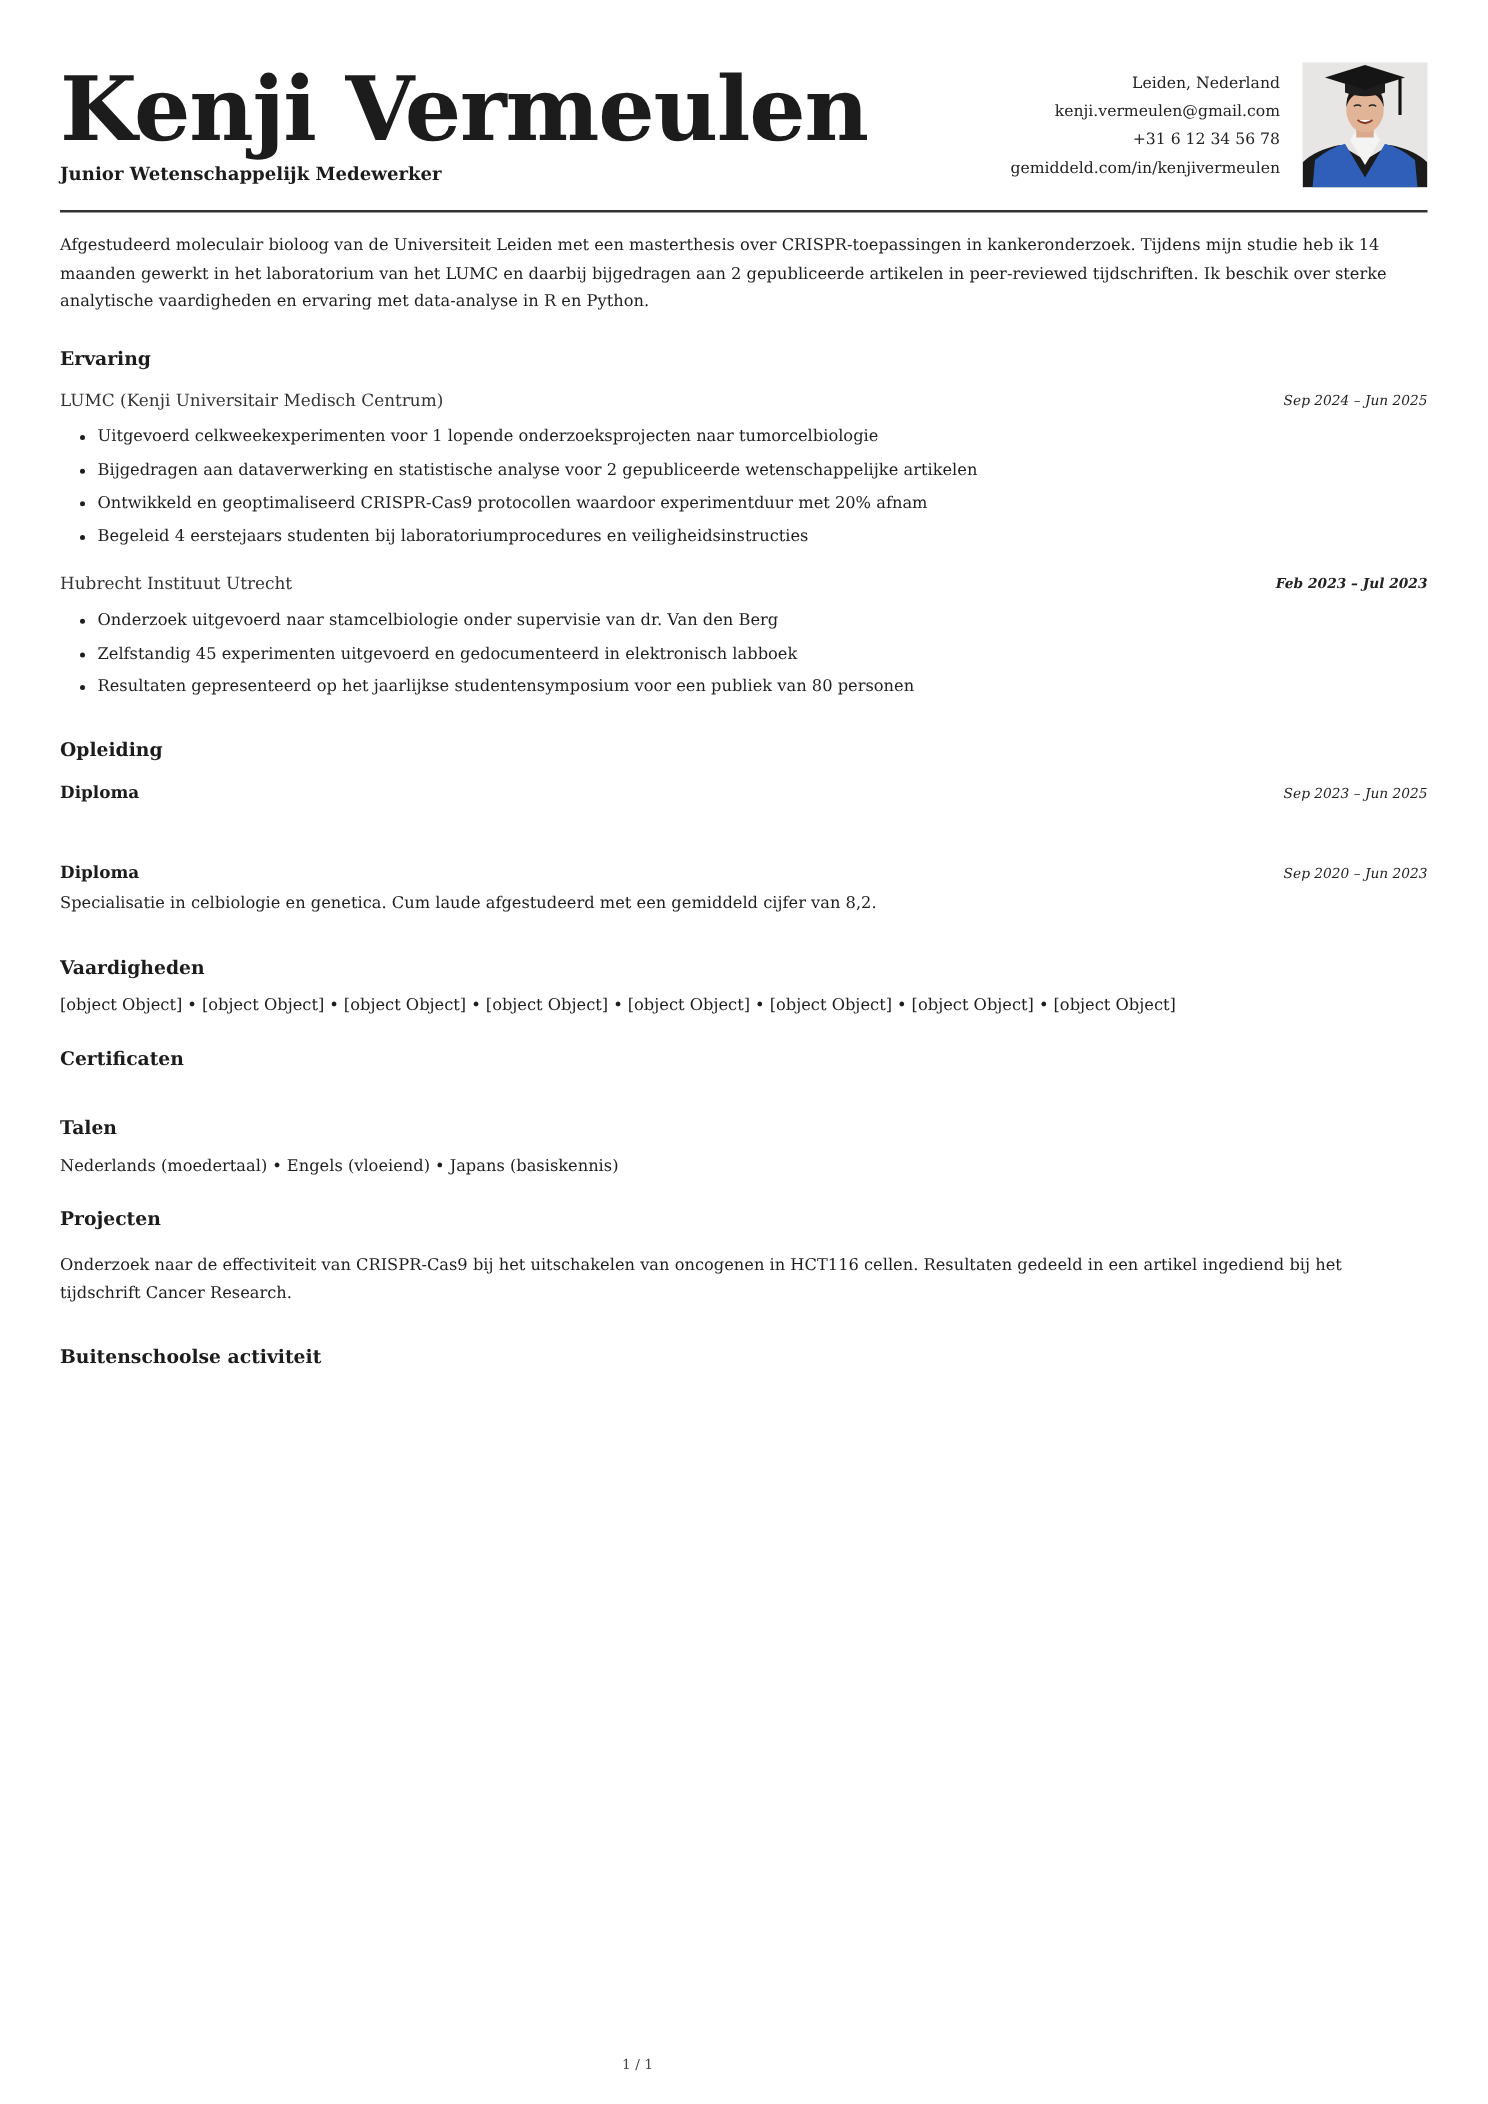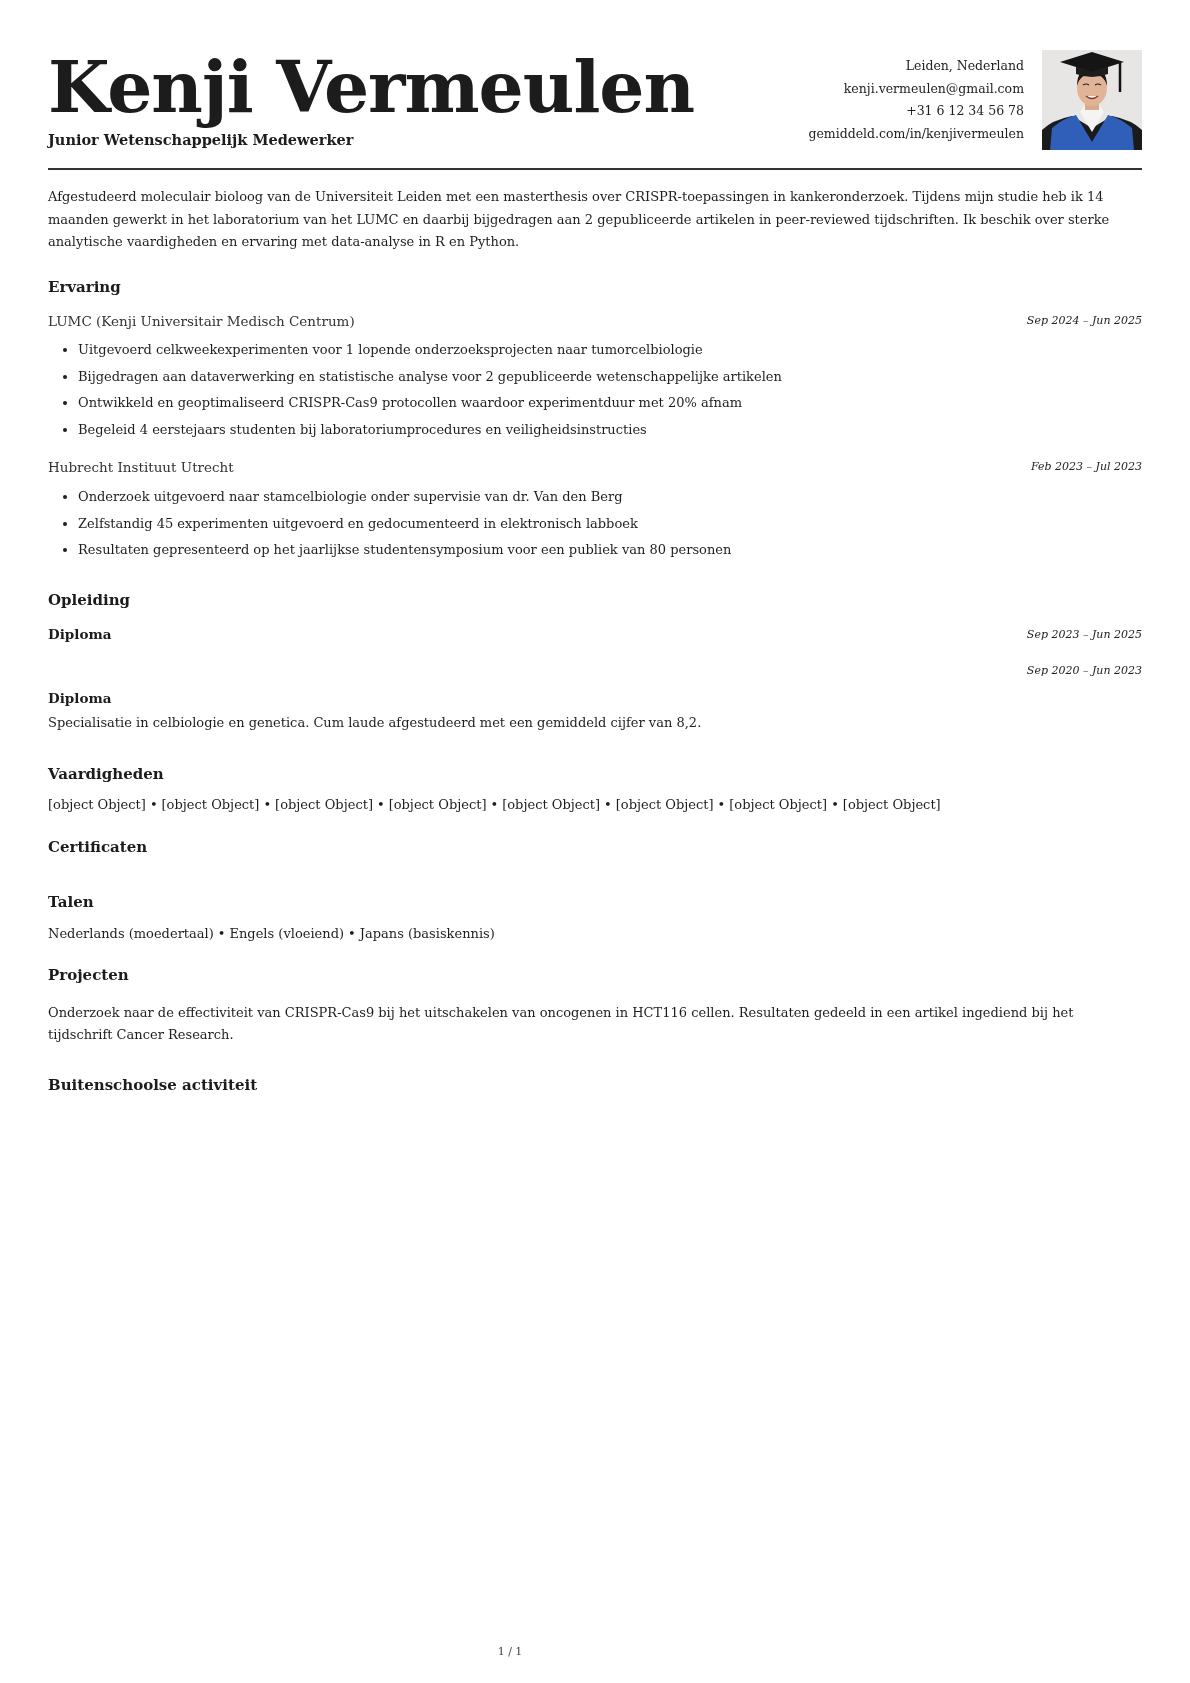--- a/index.html
+++ b/index.html
@@ -111,34 +111,34 @@
   <div class="org" style="top:313px;">LUMC (Kenji Universitair Medisch Centrum)</div>
   <div class="date" style="top:314px;">Sep 2024 – Jun 2025</div>
   <ul class="bullets" style="top:337px;">
     <li>Uitgevoerd celkweekexperimenten voor 1 lopende onderzoeksprojecten naar tumorcelbiologie</li>
     <li>Bijgedragen aan dataverwerking en statistische analyse voor 2 gepubliceerde wetenschappelijke artikelen</li>
     <li>Ontwikkeld en geoptimaliseerd CRISPR-Cas9 protocollen waardoor experimentduur met 20% afnam</li>
     <li>Begeleid 4 eerstejaars studenten bij laboratoriumprocedures en veiligheidsinstructies</li>
   </ul>
 
   <div class="org" style="top:459px;">Hubrecht Instituut Utrecht</div>
-  <div class="date" style="top:460px;">Feb 2023 – Jul 2023</div>
+  <div class="date" style="top:460px;font-weight:bold;">Feb 2023 – Jul 2023</div>
   <ul class="bullets" style="top:484px;">
     <li>Onderzoek uitgevoerd naar stamcelbiologie onder supervisie van dr. Van den Berg</li>
     <li>Zelfstandig 45 experimenten uitgevoerd en gedocumenteerd in elektronisch labboek</li>
     <li>Resultaten gepresenteerd op het jaarlijkse studentensymposium voor een publiek van 80 personen</li>
   </ul>
 
   <div class="section-title" style="top:591px;">Opleiding</div>
 
   <div class="edu-title" style="top:626px;">Diploma</div>
   <div class="date" style="top:628px;">Sep 2023 – Jun 2025</div>
 
   <div class="edu-title" style="top:690px;">Diploma</div>
-  <div class="date" style="top:664px;">Sep 2020 – Jun 2023</div>
+  <div class="date" style="top:692px;">Sep 2020 – Jun 2023</div>
   <div class="text-line" style="top:715px;">Specialisatie in celbiologie en genetica. Cum laude afgestudeerd met een gemiddeld cijfer van 8,2.</div>
 
   <div class="section-title" style="top:765px;">Vaardigheden</div>
   <div class="text-line inline-list" style="top:797px;">
     <span>[object Object]</span><span class="sep">•</span><span>[object Object]</span><span class="sep">•</span><span>[object Object]</span><span class="sep">•</span><span>[object Object]</span><span class="sep">•</span><span>[object Object]</span><span class="sep">•</span><span>[object Object]</span><span class="sep">•</span><span>[object Object]</span><span class="sep">•</span><span>[object Object]</span>
   </div>
 
   <div class="section-title" style="top:838px;">Certificaten</div>
 
   <div class="section-title" style="top:893px;">Talen</div>

